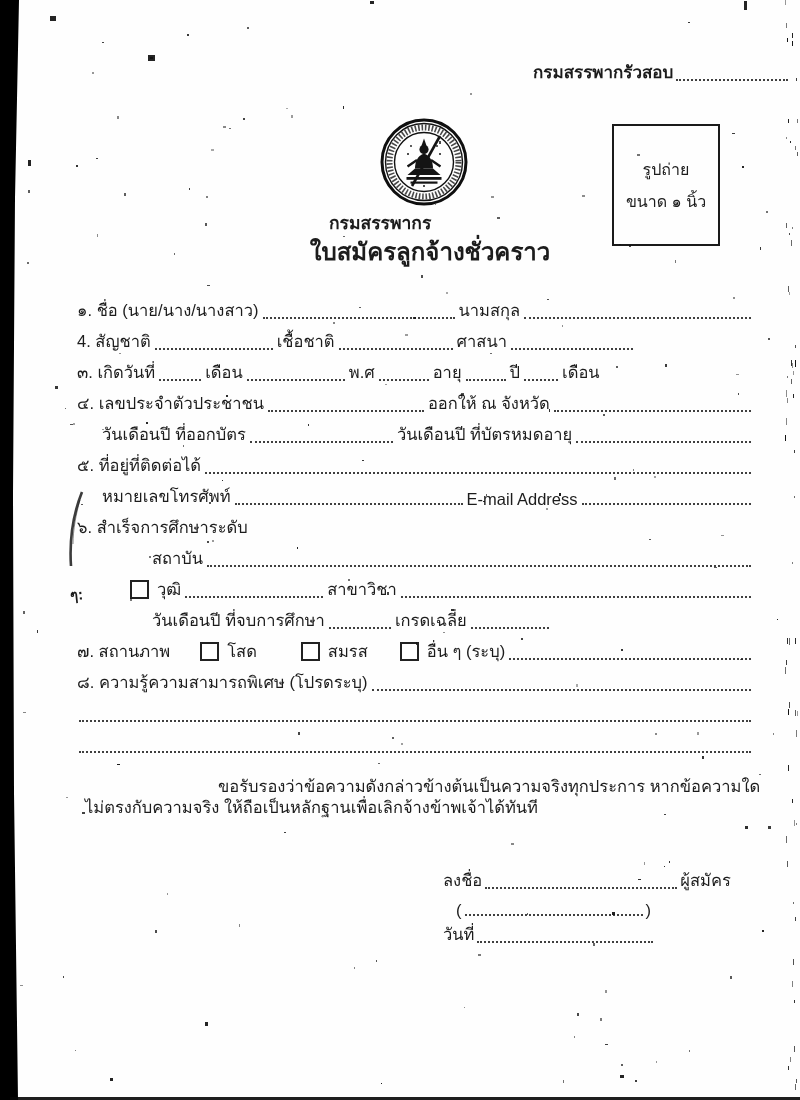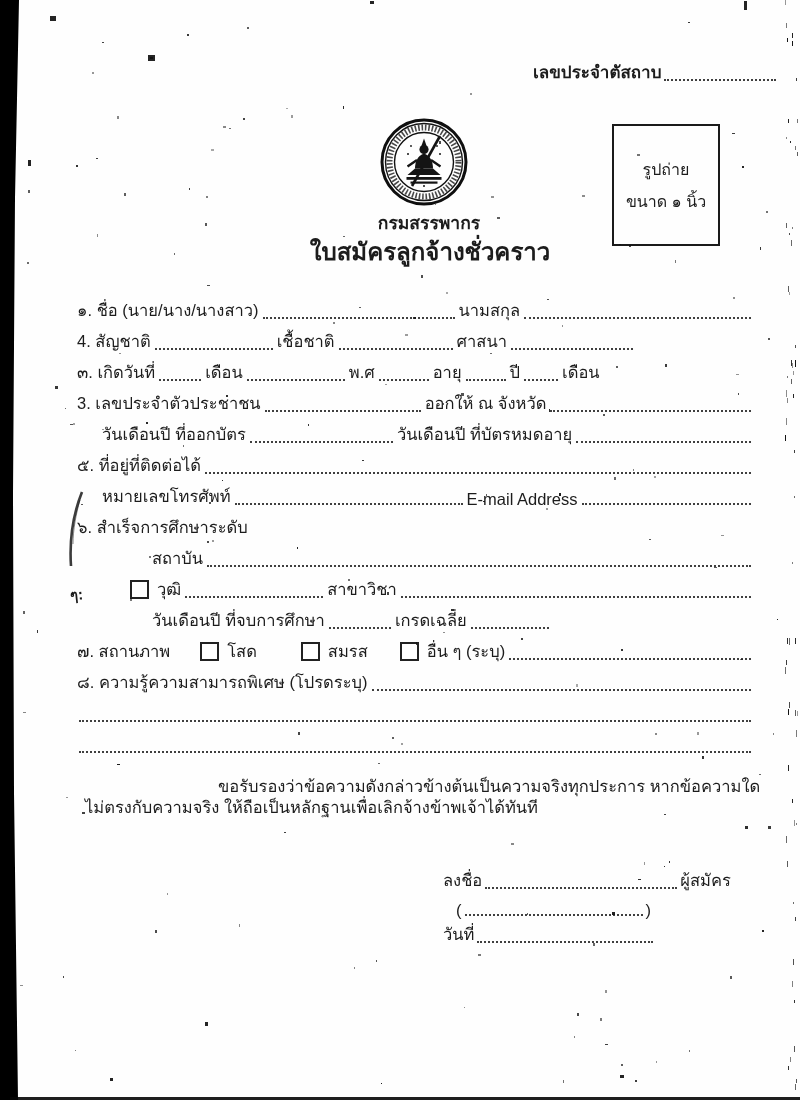--- a/index.html
+++ b/index.html
@@ -8,21 +8,21 @@
         font-family:"Liberation Sans","DejaVu Sans",sans-serif;color:var(--ink);}
   
   .scan-band{position:absolute;left:0;top:0;width:20px;height:1100px;background:#000;
              clip-path:polygon(0 0,19px 0,15px 18%,13px 45%,14px 72%,18px 100%,0 100%);}
   .scan-bottom{position:absolute;left:10px;bottom:0;width:790px;height:3px;background:#050505;opacity:.9;}
   .scratch{position:absolute;left:66px;top:490px;}
   .stray{position:absolute;left:70px;top:583px;font-size:15px;font-weight:bold;transform:rotate(-6deg);}
   
   .exam-row{position:absolute;left:533px;top:58px;display:flex;align-items:flex-end;font-size:17px;font-weight:600;white-space:nowrap;}
   .seal{position:absolute;left:380px;top:116px;}
-  .dept{position:absolute;left:329px;top:209px;width:200px;text-align:center;font-size:17.5px;font-weight:bold;}
+  .dept{position:absolute;left:329px;top:209px;width:200px;font-size:17.5px;font-weight:bold;}
   .ftitle{position:absolute;left:280px;top:232px;width:300px;text-align:center;font-size:24px;font-weight:bold;}
   .photo{position:absolute;left:612px;top:124px;width:104px;height:118px;border:2.5px solid #1a1a1a;
          display:flex;flex-direction:column;align-items:center;justify-content:center;gap:7px;font-size:16px;}
   
   .flines{position:absolute;left:76px;top:292px;width:678px;}
   .fline{display:flex;align-items:flex-end;height:31px;font-size:16.5px;white-space:nowrap;}
   .fline .lbl{padding:0 1px;}
   .dots{display:inline-block;height:2px;border-bottom:2px dotted var(--dots);margin:0 3px 4px 3px;}
   .grow{flex:1 1 auto;}
   .cbx{display:inline-block;width:15px;height:15px;border:2px solid #222;background:#fff;margin:0 7px 3px 1px;flex:0 0 auto;}
@@ -46,21 +46,21 @@
   <div class="scan-band"></div>
   <div class="scan-bottom"></div>
 
   <svg class="scratch" width="24" height="80" viewBox="0 0 24 80">
     <path d="M16 2 C8 22 3 46 5 76" fill="none" stroke="#1a1a1a" stroke-width="2.6" opacity="0.85"></path>
     <path d="M14 10 C10 24 7 40 7 54" fill="none" stroke="#1a1a1a" stroke-width="1" opacity="0.5"></path>
   </svg>
   <span class="stray">ๆ:</span>
 
   <div class="exam-row">
-    <span class="lbl">เลขประจำตัสถาบ</span>
+    <span class="lbl">กรมสรรพากรัวสอบ</span>
     <span class="dots" style="width:112px"></span>
   </div>
 
   <div class="seal">
     <svg width="88" height="92" viewBox="0 0 88 92">
       <circle cx="44" cy="46" r="42" fill="none" stroke="#0f0f0f" stroke-width="3"></circle>
       <circle cx="44" cy="46" r="38.5" fill="none" stroke="#141414" stroke-width="1.4"></circle>
       <circle cx="44" cy="46" r="34.5" fill="none" stroke="#1a1a1a" stroke-width="6" stroke-dasharray="1.6 1.8" opacity="0.8"></circle>
       <circle cx="44" cy="46" r="29.5" fill="none" stroke="#101010" stroke-width="1.4"></circle>
       <g fill="#141414" stroke="#141414">
@@ -111,21 +111,21 @@
         <span class="dots" style="width: 98px;"></span>
         <span class="lbl">พ.ศ</span>
         <span class="dots" style="width: 50px;"></span>
         <span class="lbl">อายุ</span>
         <span class="dots" style="width: 40px;"></span>
         <span class="lbl">ปี</span>
         <span class="dots" style="width: 34px;"></span>
         <span class="lbl">เดือน</span>
       </div>
       <div class="fline ind0">
-        <span class="lbl">3. เลขประจำตัวประชาชน</span>
+        <span class="lbl">๔. เลขประจำตัวประชาชน</span>
         <span class="dots" style="width: 156px;"></span>
         <span class="lbl">ออกให้ ณ จังหวัด</span>
         <span class="dots grow"></span>
       </div>
       <div class="fline ind1">
         <span class="lbl">วันเดือนปี ที่ออกบัตร</span>
         <span class="dots" style="width: 143px;"></span>
         <span class="lbl">วันเดือนปี ที่บัตรหมดอายุ</span>
         <span class="dots grow"></span>
       </div>

